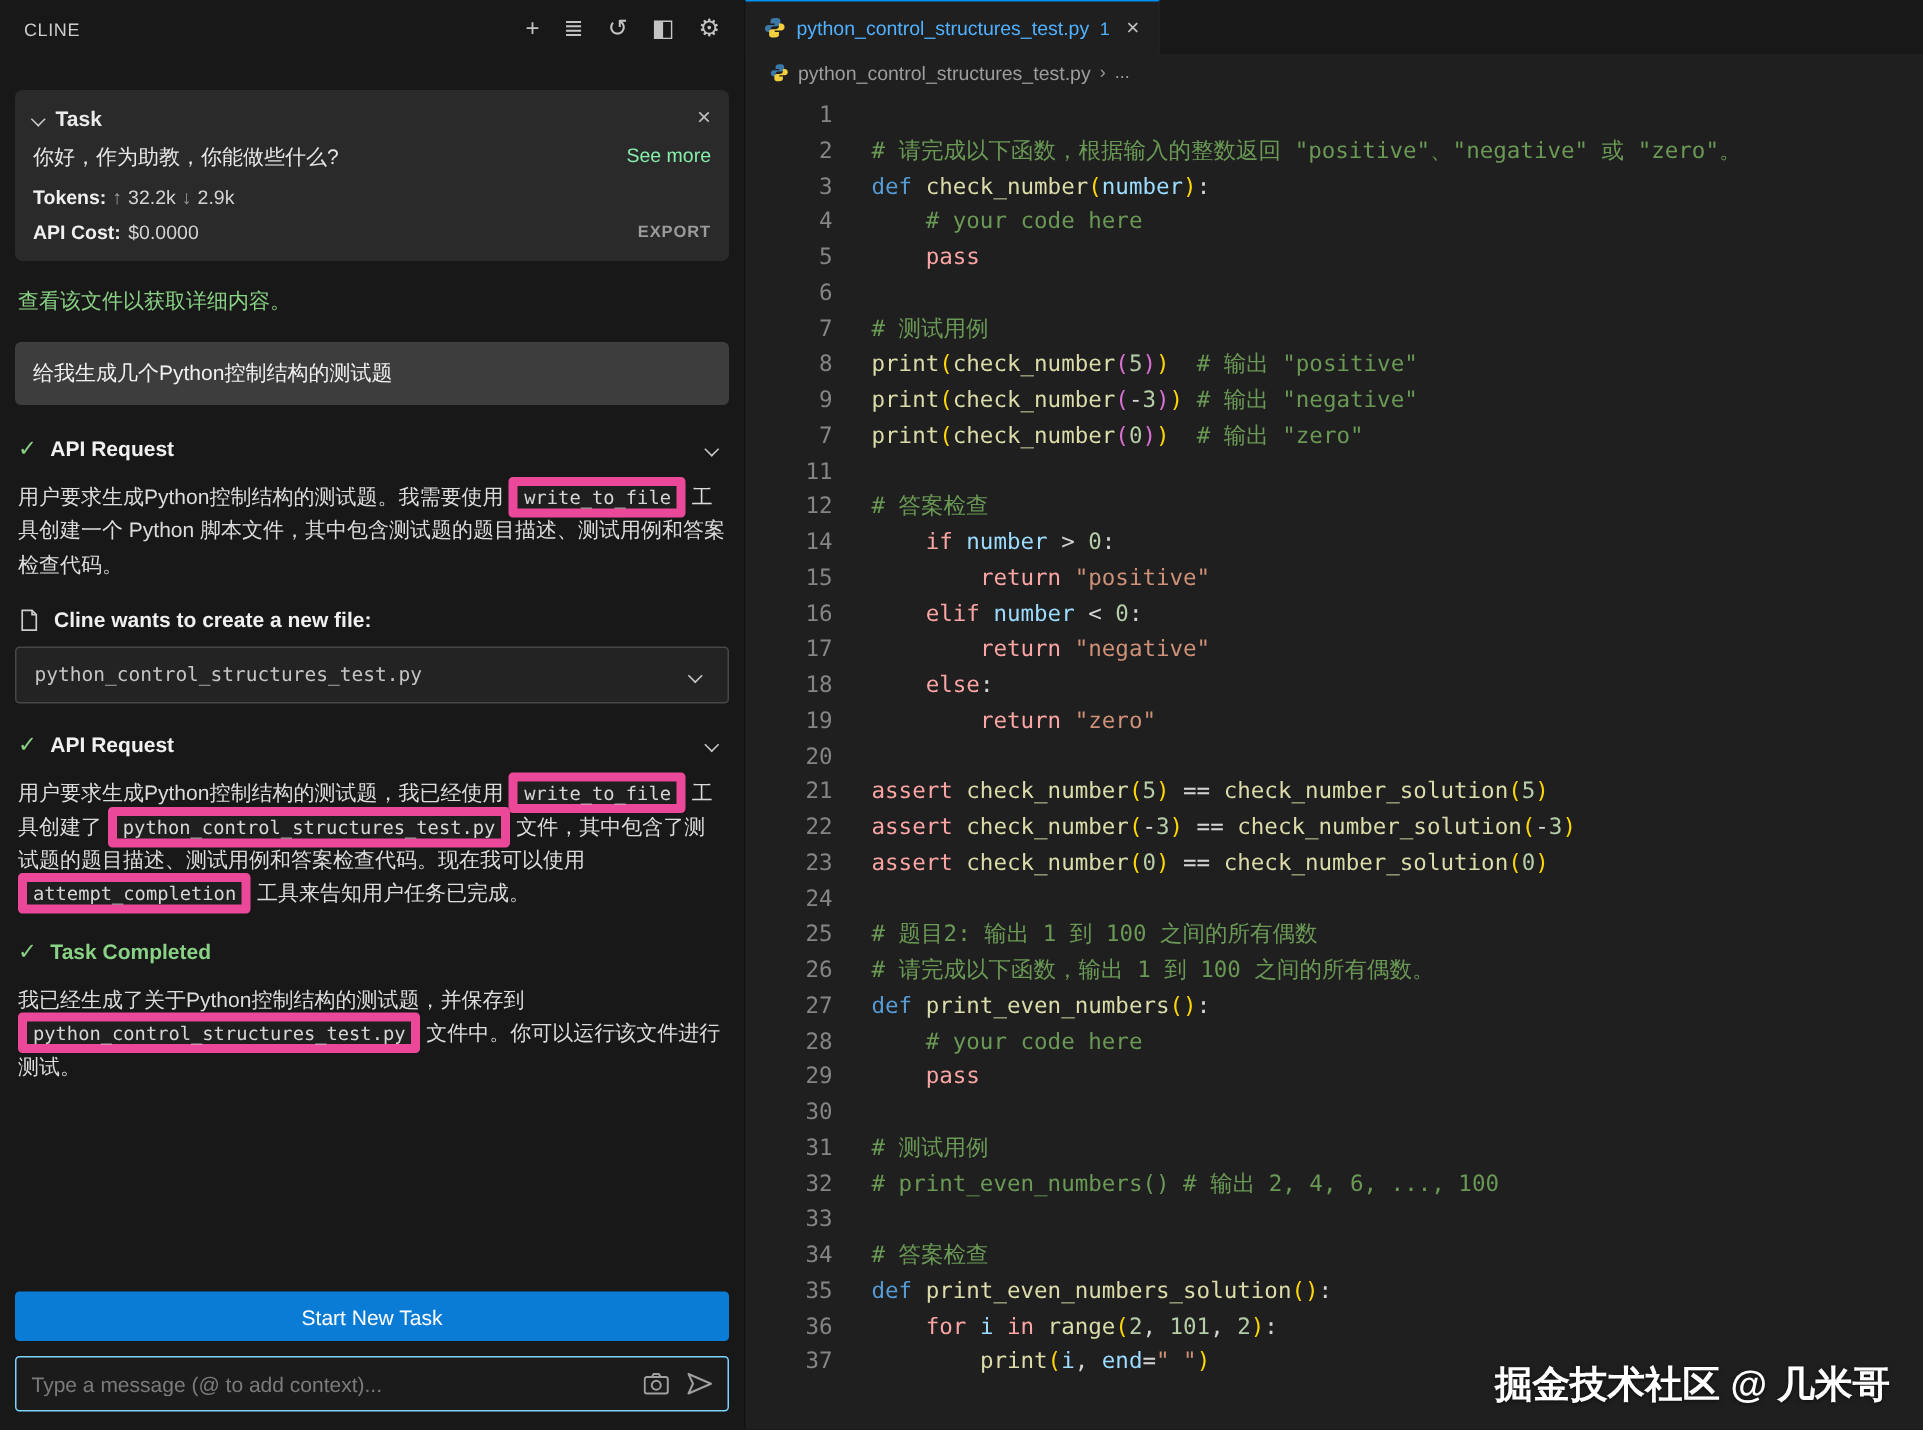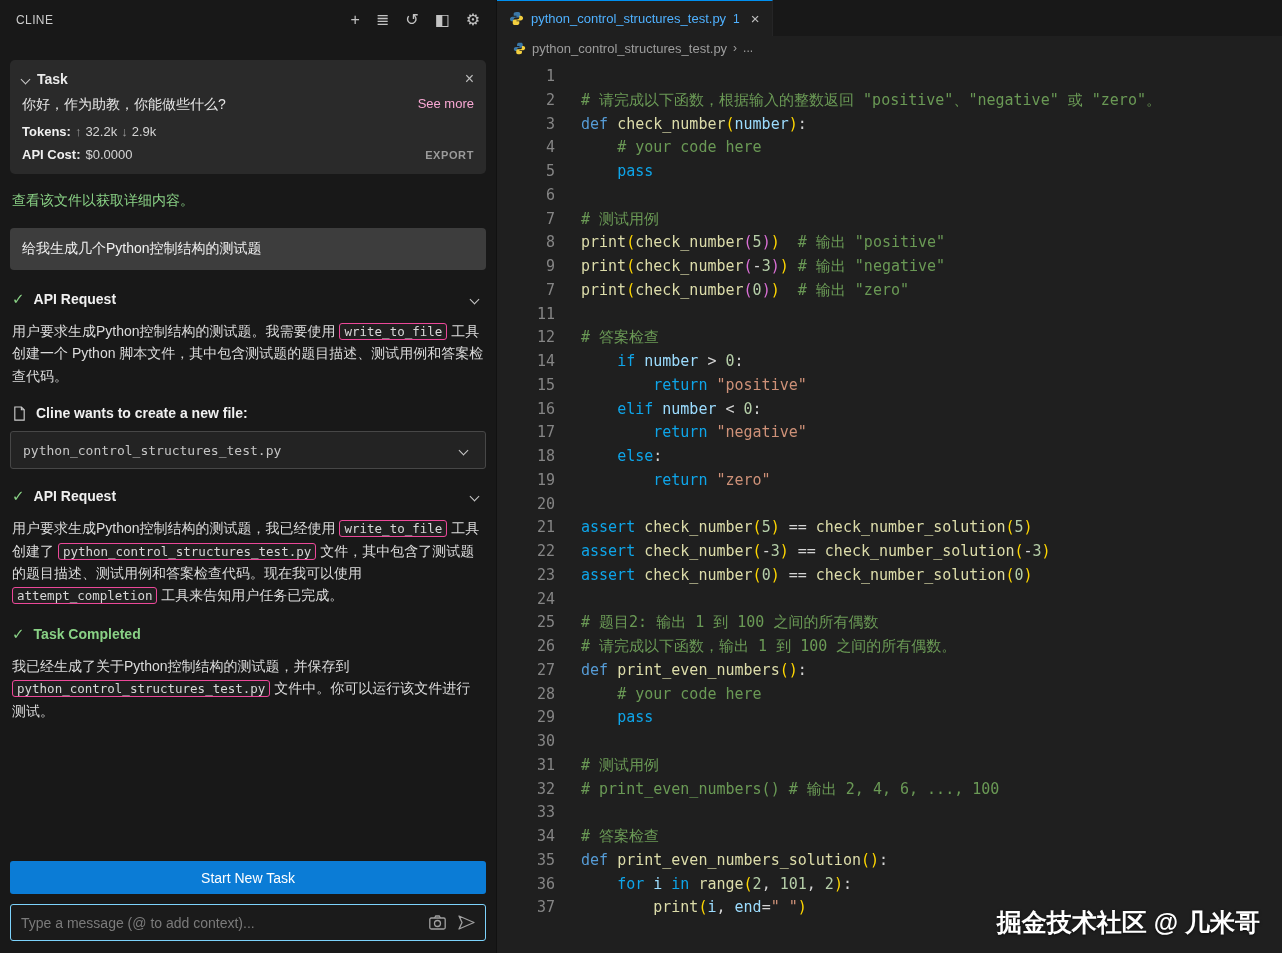--- a/index.html
+++ b/index.html
@@ -14,39 +14,39 @@
   .sb-title { font-size:12px; color:#cccccc; letter-spacing:.4px; }
   .sb-hicons { margin-left:auto; display:flex; gap:16px; align-items:center; }
   .hicon { color:#c3c3c3; font-size:16px; line-height:1; cursor:pointer; }
   .sb-scroll { flex:1; overflow:hidden; padding:6px 10px 0 10px; }
 
   .task-card { background:#2a2a2a; border-radius:5px; padding:10px 12px 12px 12px; margin:14px 0 18px 0; }
   .tc-row { display:flex; align-items:center; gap:8px; }
   .tc-title { font-weight:bold; font-size:14px; color:#eaeaea; }
   .tc-close { margin-left:auto; color:#bdbdbd; font-size:16px; cursor:pointer; }
   .tc-prompt { display:flex; margin-top:8px; font-size:14px; color:#e6e6e6; }
-  .see-more { margin-left:auto; color:#f9a8d4; font-size:13px; cursor:pointer; white-space:nowrap; padding-left:10px; }
+  .see-more { margin-left:auto; color:#86efac; font-size:13px; cursor:pointer; white-space:nowrap; padding-left:10px; }
   .tc-tokens { margin-top:10px; font-size:13px; color:#d4d4d4; display:flex; gap:4px; align-items:center; }
   .tc-tokens b, .tc-cost b { color:#f0f0f0; }
   .arrow { color:#9a9a9a; }
   .tc-cost { margin-top:8px; font-size:13px; display:flex; align-items:center; }
   .export { margin-left:auto; font-size:11px; font-weight:bold; color:#9b9b9b; letter-spacing:.6px; cursor:pointer; }
 
   .resp-green { color:#89d185; font-size:14px; margin:6px 2px 18px 2px; }
   .quote-box { background:#3d3d3d; border-radius:4px; padding:12px; font-size:14px; color:#f0f0f0; margin-bottom:20px; }
 
   .section-row { display:flex; align-items:center; gap:9px; margin:18px 2px 12px 2px; cursor:pointer; }
   .check { color:#89d185; font-size:15px; font-weight:bold; }
   .section-label { font-weight:bold; font-size:14px; color:#f0f0f0; }
   .section-label.green { color:#89d185; }
   .chev { width:7px; height:7px; border-right:1.6px solid #c9c9c9; border-bottom:1.6px solid #c9c9c9;
     transform:rotate(45deg); margin-left:auto; margin-right:6px; }
   .para { font-size:14px; line-height:1.6; color:#dcdcdc; margin:0 2px 16px 2px; }
   .inline-code { font-family:"DejaVu Sans Mono","Liberation Mono",monospace; font-size:12.5px;
-    background:#1f1f1f; border:1px solid #ec4899; border-radius:3px; padding:0 4px; color:#d7d7d7; }
+    background:#1f1f1f; border:6px solid #ec4899; border-radius:3px; padding:0 4px; color:#d7d7d7; }
 
   .newfile-row { display:flex; align-items:center; gap:9px; margin:18px 2px 10px 2px; }
   .newfile-label { font-weight:bold; font-size:14px; color:#f0f0f0; }
   .file-pill { display:flex; align-items:center; border:1px solid #474747; background:#232323;
     border-radius:3px; height:38px; padding:0 12px; margin-bottom:8px; cursor:pointer; }
   .file-pill-name { font-family:"DejaVu Sans Mono","Liberation Mono",monospace; font-size:13px; color:#c5c5c5; }
 
   .sb-bottom { flex:none; padding:8px 10px 12px 10px; }
   .start-btn { width:100%; height:33px; background:#0b7cd6; border:none; border-radius:3px;
     color:#fff; font-size:14px; font-family:inherit; cursor:pointer; margin-bottom:10px; }
@@ -65,21 +65,21 @@
   .tab-close { color:#c0c0c0; font-size:15px; margin-left:4px; cursor:pointer; }
   .breadcrumb { height:24px; display:flex; align-items:center; gap:6px; padding:0 16px;
     font-size:13px; color:#9d9d9d; flex:none; cursor:pointer; }
   .bc-sep { color:#9d9d9d; font-size:12px; }
 
   .code-area { flex:1; overflow:hidden; padding-top:5px; cursor:text; }
   .code-line { display:flex; line-height:23.75px; height:23.75px;
     font-family:"DejaVu Sans Mono","Liberation Mono",monospace; font-size:15px; }
   .ln { width:58px; text-align:right; color:#858585; flex:none; user-select:none; }
   .lt { white-space:pre; padding-left:26px; color:#d4d4d4; }
-  .tok-c{color:#6A9955} .tok-k{color:#569CD6} .tok-kc{color:#0ea5e9} .tok-f{color:#DCDCAA}
+  .tok-c{color:#6A9955} .tok-k{color:#569CD6} .tok-kc{color:#fca5a5} .tok-f{color:#DCDCAA}
   .tok-v{color:#9CDCFE} .tok-n{color:#B5CEA8} .tok-s{color:#CE9178} .tok-o{color:#D4D4D4}
   .tok-p{color:#FFD700} .tok-p2{color:#DA70D6}
 
   .watermark { position:absolute; right:22px; bottom:14px; font-size:25px; font-weight:bold;
     color:#ffffff; text-shadow:0 1px 3px rgba(0,0,0,.6); pointer-events:none; }
 
   .pyicon { width:15px; height:15px; flex:none; }
 </style>
 </head>
 <body>

